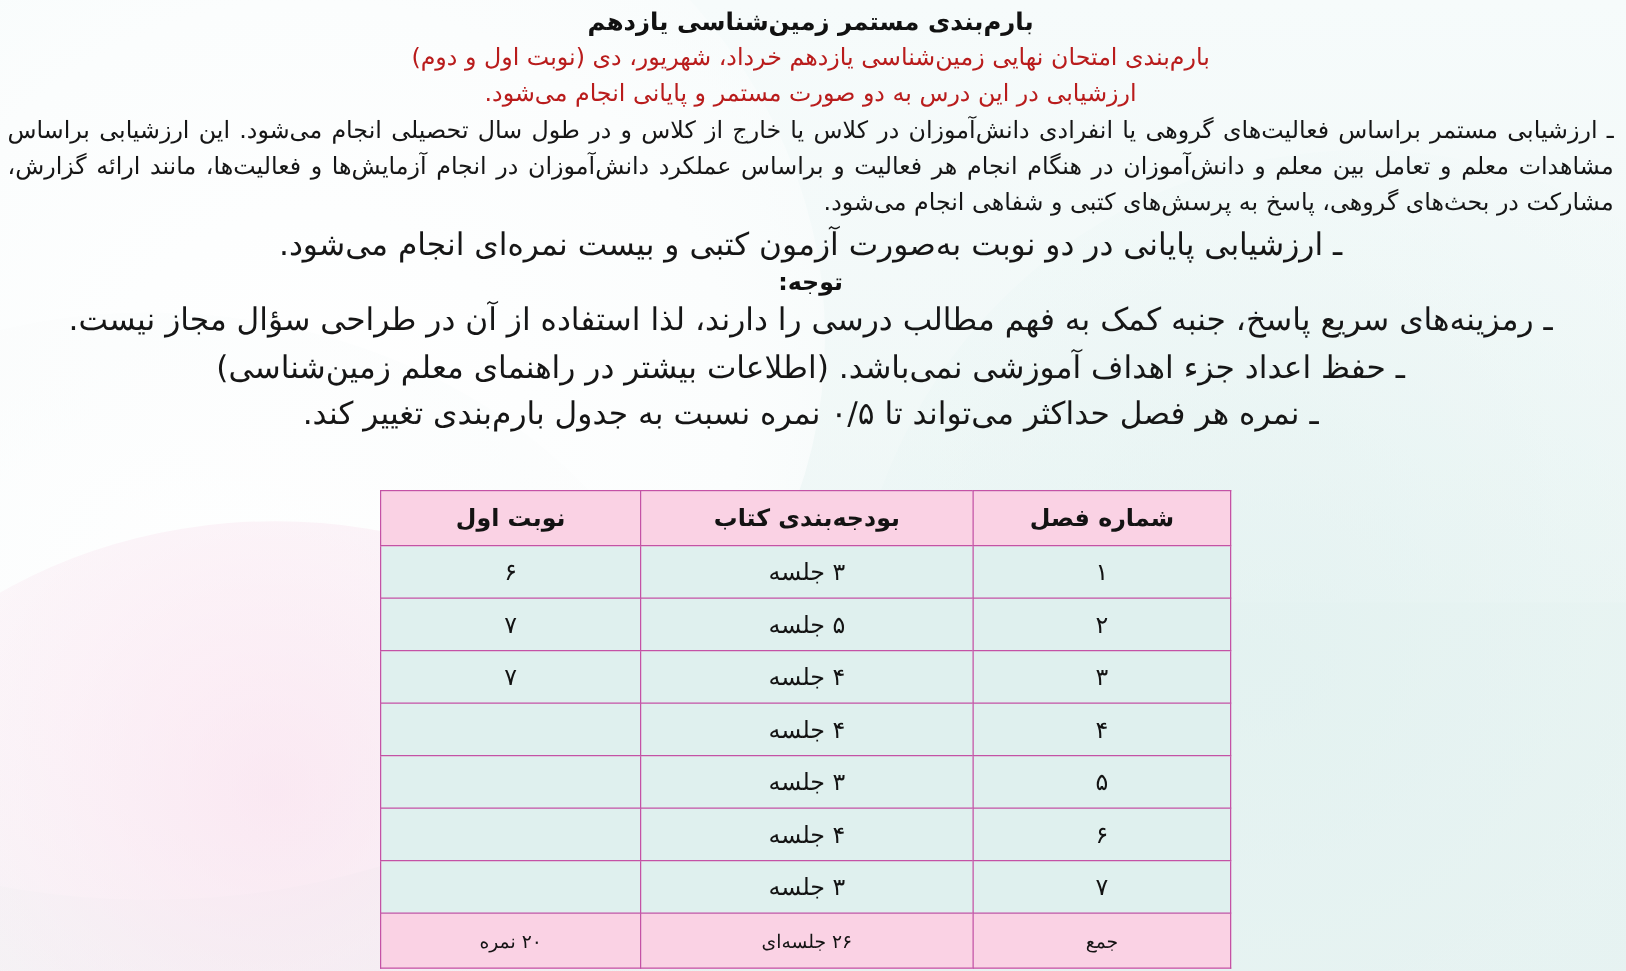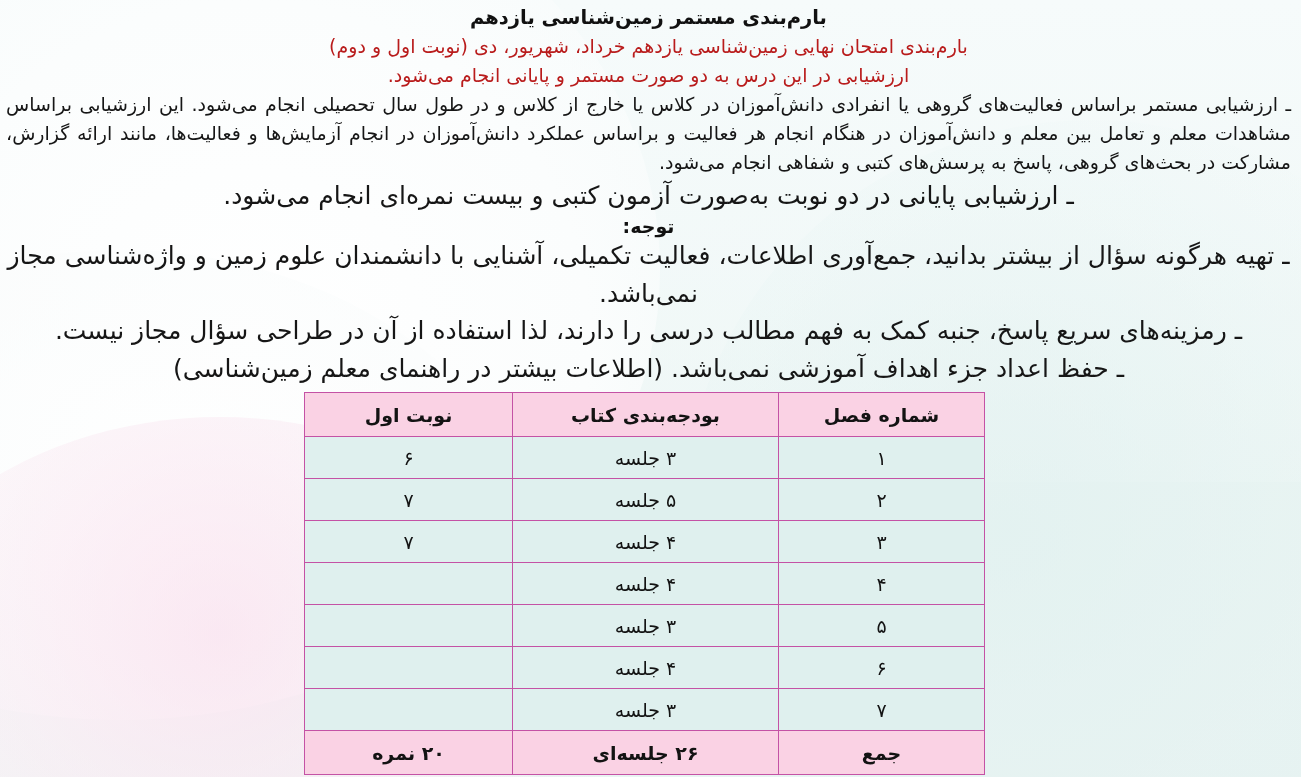--- a/index.html
+++ b/index.html
@@ -176,22 +176,22 @@
   }
 
   table.grading-table tbody td {
     background: #dff0ee;
     font-weight: normal;
     font-size: 19px;
   }
 
   table.grading-table tfoot td {
     background: #fad2e4;
-    font-weight: bold;
-    font-size: 19px;
+    font-weight: normal;
+    font-size: 15px;
     height: 43px;
   }
 </style>
 </head>
 <body>
 
 <div id="bg-layer">
   <div class="bg-base"></div>
   <div class="bg-wash-top"></div>
   <div class="bg-swirl-a"></div>
@@ -209,26 +209,26 @@
     <p class="para center-last">بارم‌بندی امتحان نهایی زمین‌شناسی یازدهم خرداد، شهریور، دی (نوبت اول و دوم)</p>
 
     <p class="para center-last">ارزشیابی در این درس به دو صورت مستمر و پایانی انجام می‌شود.</p>
 
     <p class="para-justify">ـ ارزشیابی مستمر براساس فعالیت‌های گروهی یا انفرادی دانش‌آموزان در کلاس یا خارج از کلاس و در طول سال تحصیلی انجام می‌شود. این ارزشیابی براساس مشاهدات معلم و تعامل بین معلم و دانش‌آموزان در هنگام انجام هر فعالیت و براساس عملکرد دانش‌آموزان در انجام آزمایش‌ها و فعالیت‌ها، مانند ارائه گزارش، مشارکت در بحث‌های گروهی، پاسخ به پرسش‌های کتبی و شفاهی انجام می‌شود.</p>
 
     <p class="note-line">ـ ارزشیابی پایانی در دو نوبت به‌صورت آزمون کتبی و بیست نمره‌ای انجام می‌شود.</p>
 
     <div class="attention">توجه:</div>
 
-    <p class="note-line">ـ تهیه هرگونه سؤال از بیشتر بدانید، جمع‌آوری اطلاعات، فعالیت تکمیلی، آشنایی با دانشمندان علوم زمین و واژه‌شناسی مجاز نمی‌باشد.</p>
 
     <p class="note-line">ـ رمزینه‌های سریع پاسخ، جنبه کمک به فهم مطالب درسی را دارند، لذا استفاده از آن در طراحی سؤال مجاز نیست.</p>
 
     <p class="note-line">ـ حفظ اعداد جزء اهداف آموزشی نمی‌باشد. (اطلاعات بیشتر در راهنمای معلم زمین‌شناسی)</p>
 
+    <p class="note-line">ـ نمره هر فصل حداکثر می‌تواند تا ۰/۵ نمره نسبت به جدول بارم‌بندی تغییر کند.</p>
 
   </div>
 
   <div id="grading-table-wrap">
     <table class="grading-table">
       <colgroup>
         <col class="col-chapter">
         <col class="col-budget">
         <col class="col-term">
       </colgroup>

